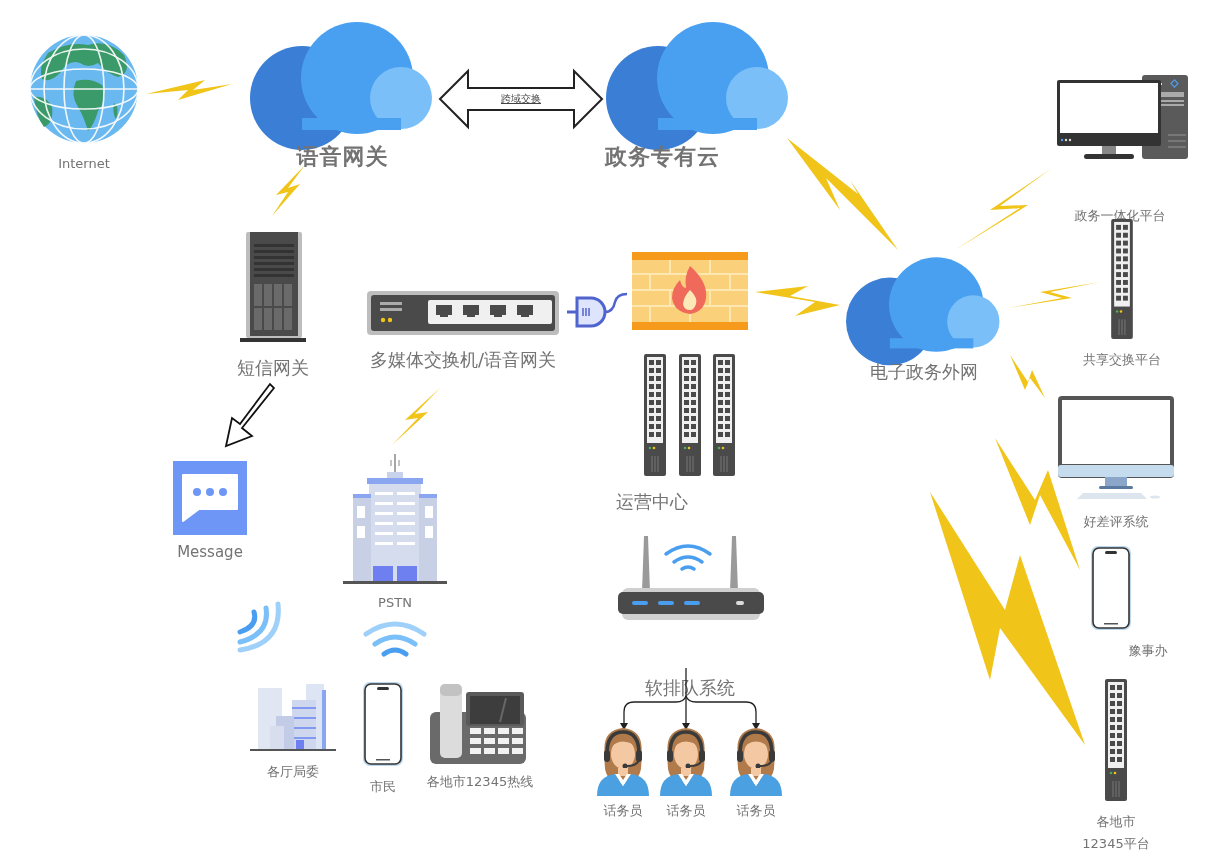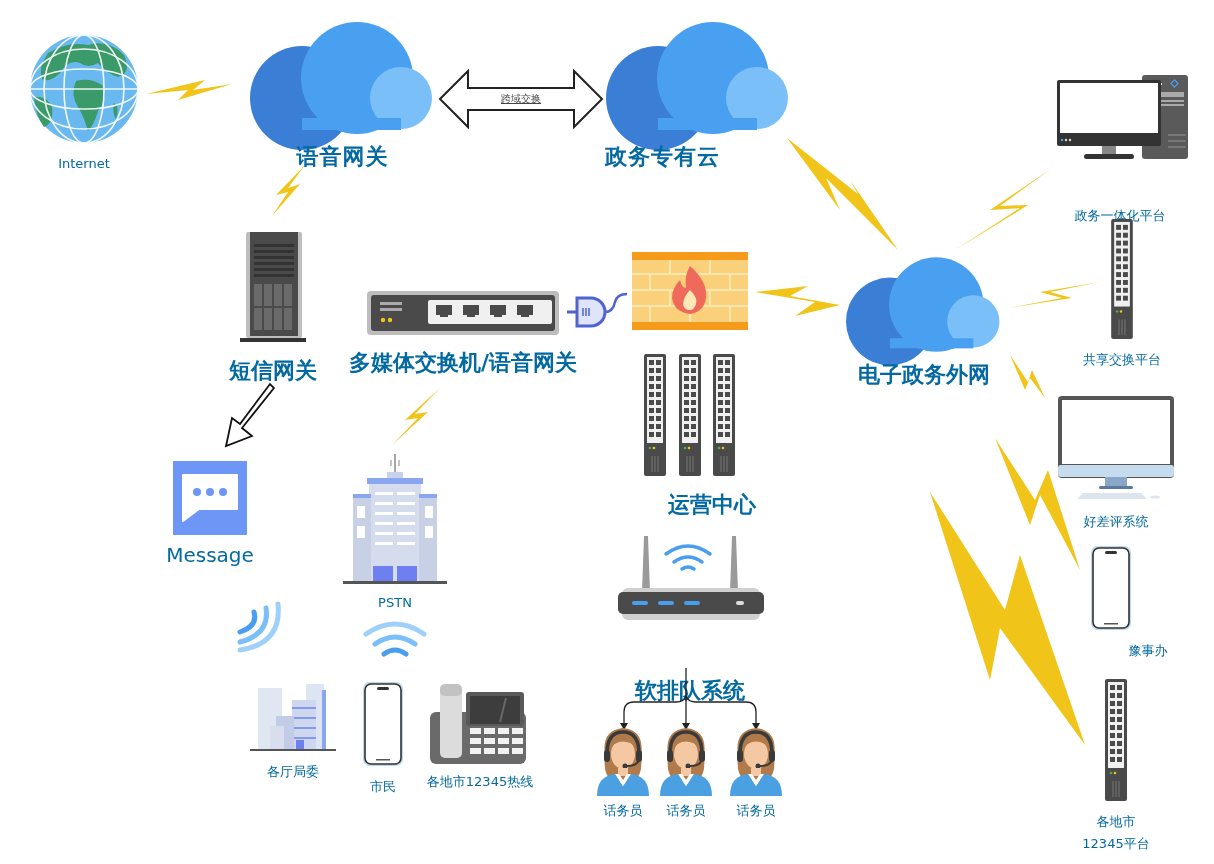--- a/index.html
+++ b/index.html
@@ -1,21 +1,21 @@
 <!DOCTYPE html>
 <html><head>
 <meta charset="utf-8">
 <style>
   html, body { margin:0; padding:0; background:#ffffff; }
   body { width:1214px; height:864px; position:relative; overflow:hidden;
          font-family:"DejaVu Sans","Liberation Sans",sans-serif; color:#222; }
-  .lbl { position:absolute; text-align:center; white-space:nowrap; color:#0369a1; }
+  .lbl { position:absolute; text-align:center; white-space:nowrap; color:#737373; }
   .lbl-xl { font-size:22px; font-weight:bold; letter-spacing:1px; }
-  .lbl-l { font-size:22px; font-weight:bold; }
-  .lbl-m { font-size:20px; }
+  .lbl-l { font-size:18px; font-weight:normal; }
+  .lbl-m { font-size:15px; }
   .lbl-s { font-size:13px; }
   .lbl-xs { font-size:10px; color:#444;text-decoration:underline; }
   svg { position:absolute; overflow:visible; }
 </style>
 </head>
 <body>
 
 <svg style="left:0;top:0;width:1214px;height:864px;" viewBox="0 0 1214 864">
   <polygon points="146,94 205,80 193,90 232,84 178,100 188,90" fill="#f0c419"></polygon>
   <polygon points="305,165 276,195 288,192 272,216 300,184 288,188" fill="#f0c419"></polygon>
@@ -165,21 +165,21 @@
 
 <svg style="left:644px;top:354px;width:22px;height:122px;" viewBox="0 0 22 122">
     <use href="#rack"></use>
   </svg>
 <svg style="left:679px;top:354px;width:22px;height:122px;" viewBox="0 0 22 122">
     <use href="#rack"></use>
   </svg>
 <svg style="left:713px;top:354px;width:22px;height:122px;" viewBox="0 0 22 122">
     <use href="#rack"></use>
   </svg>
-<div class="lbl lbl-l" style="left:652px;top:490px;width:120px;">运营中心</div>
+<div class="lbl lbl-l" style="left:592px;top:490px;width:120px;">运营中心</div>
 
 <svg width="0" height="0" style="position:absolute">
   <defs>
     <g id="rack">
       <rect x="0" y="0" width="22" height="122" rx="2" fill="#4a4a4a"></rect>
       <rect x="3" y="3" width="16" height="86" fill="#f0f0f0"></rect>
       <g fill="#4a4a4a">
         <rect x="5" y="6" width="5" height="5"></rect>
           <rect x="12" y="6" width="5" height="5"></rect>
         <rect x="5" y="14" width="5" height="5"></rect>

